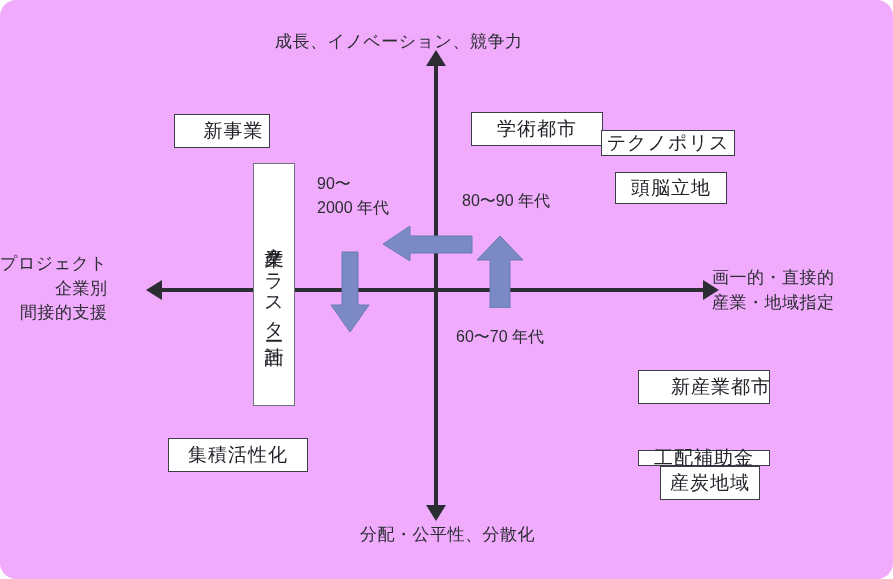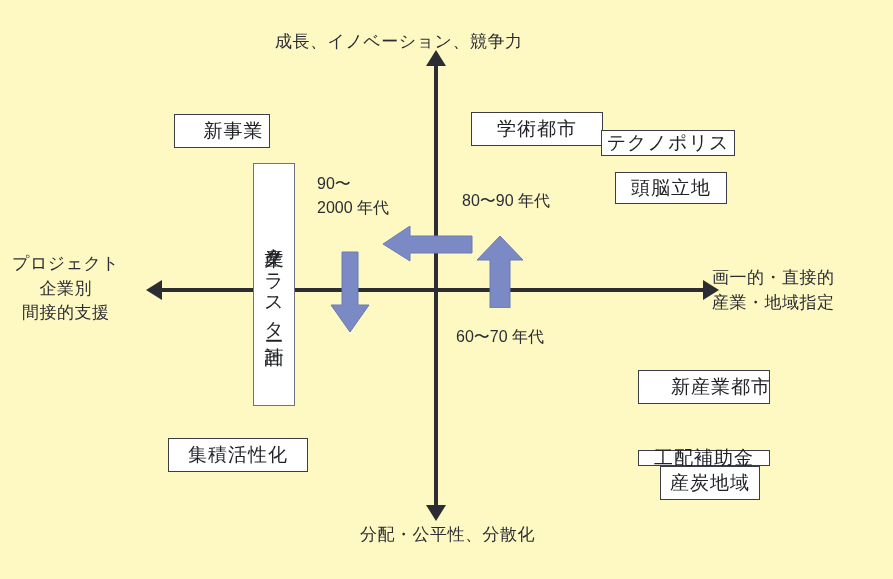--- a/index.html
+++ b/index.html
@@ -9,22 +9,23 @@
     background: #ffffff;
   }
   body {
     font-family: "Liberation Sans", "DejaVu Sans", sans-serif;
     color: #2b2d33;
   }
   #canvas {
     position: relative;
     width: 893px;
     height: 579px;
-    background: #fef9c3;
+    background: #f0abfc;
     overflow: hidden;
+    border-radius: 16px;
   }
 
   
   .axis-line {
     position: absolute;
     background: #2b2d33;
   }
   .axis-h {
     left: 160px;
     top: 288px;
@@ -84,23 +85,23 @@
     left: 275px;
     top: 30px;
     text-align: center;
   }
   .label-bottom {
     left: 360px;
     top: 523px;
     text-align: center;
   }
   .label-left {
-    left: 12px;
+    left: 0;
     top: 252px;
-    text-align: center;
+    text-align: right;
   }
   .label-right {
     left: 712px;
     top: 266px;
     text-align: left;
   }
 
   
   .pbox {
     position: absolute;

